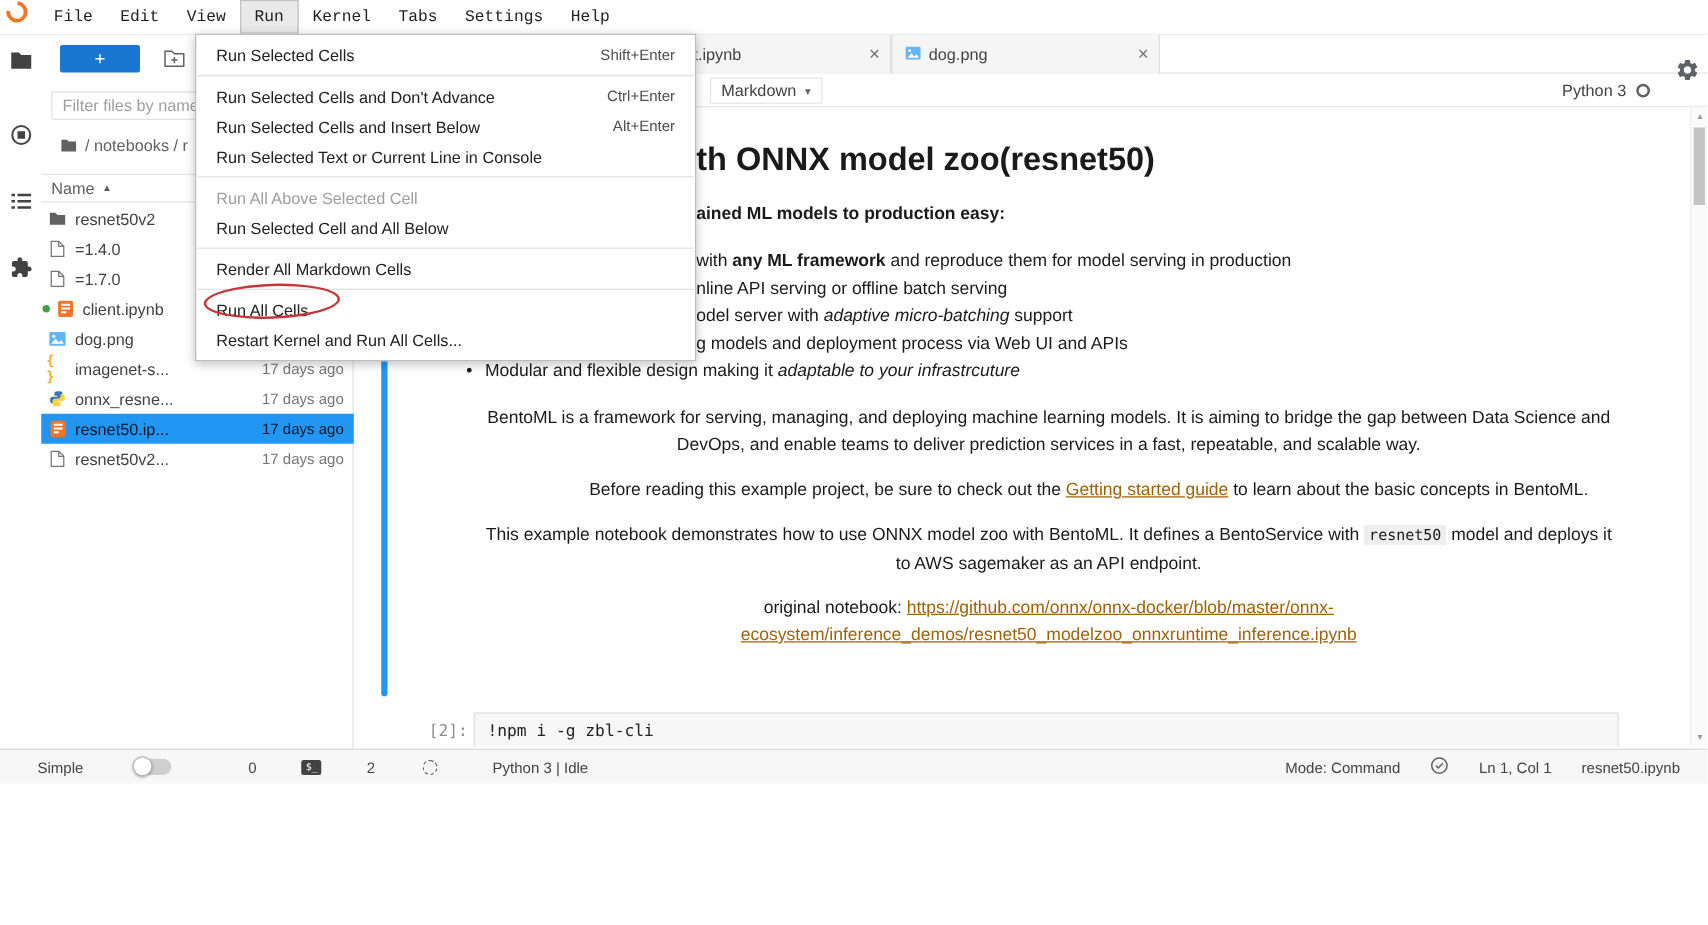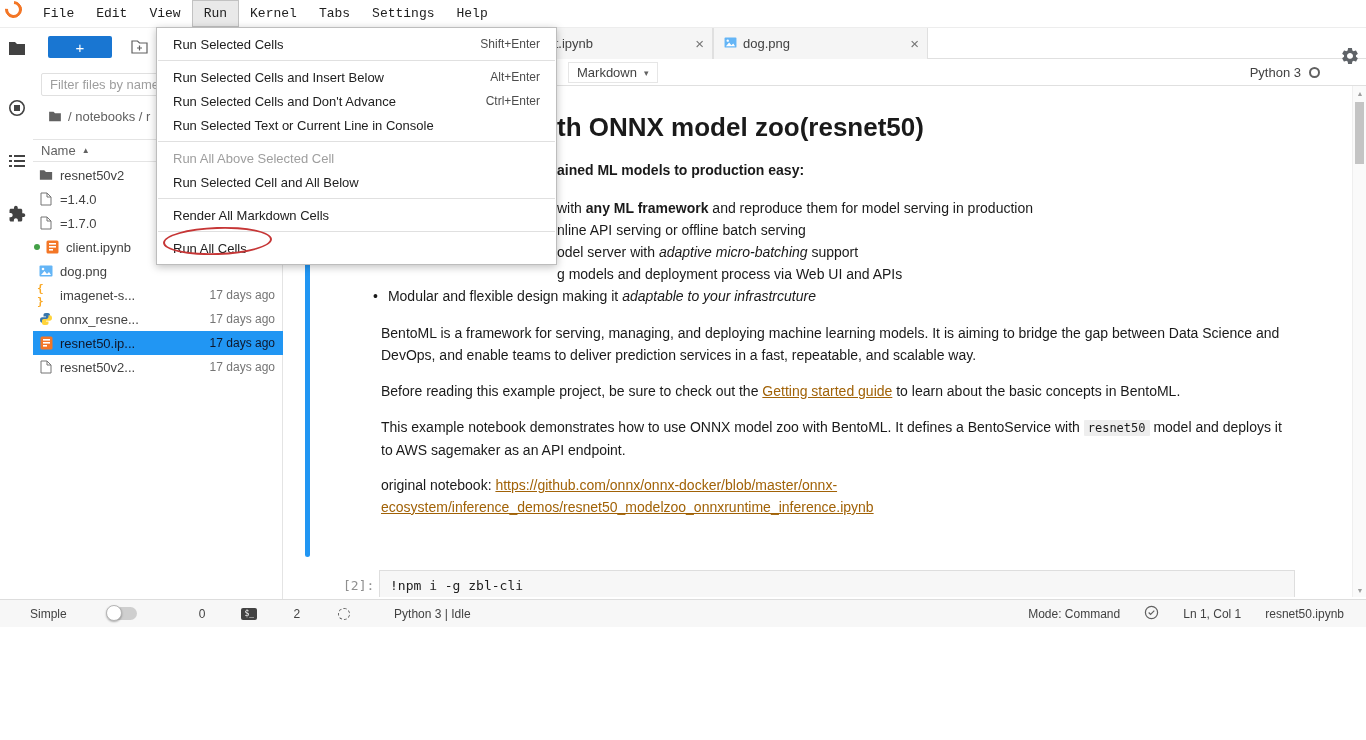--- a/index.html
+++ b/index.html
@@ -78,21 +78,21 @@
   .kernel-ind { position:absolute; right:46px; top:0; height:27px; display:flex; align-items:center; gap:8px;
                 font-size:13px; color:#424242; }
   .kcircle { width:11px; height:11px; border:2px solid #616161; border-radius:50%; display:inline-block; }
   .topgear { position:absolute; left:1340px; top:46px; z-index:50; }
 
   
   .content { position:absolute; left:285px; top:86px; width:1081px; height:511px; background:#fff; overflow:hidden; }
   .collapser { position:absolute; left:20px; top:14px; width:5px; height:457px; background:#2196f3; border-radius:3px; }
   .md-title { position:absolute; left:272px; top:26px; font-size:26px; font-weight:600; color:#1a1a1a; white-space:nowrap; }
   .md-line { position:absolute; font-size:14px; color:#1a1a1a; white-space:nowrap; }
-  .md-par { position:absolute; font-size:14px; color:#1a1a1a; line-height:22px; }
+  .md-par { position:absolute; font-size:14px; color:#1a1a1a; line-height:22px;text-align:center; }
   .mdlink { color:#a16207; text-decoration:underline; cursor:pointer; }
   .codespan { font-family:"DejaVu Sans Mono",monospace; font-size:12px; background:#eee; padding:1px 4px; border-radius:1px; }
   .bullet-dot { color:#1a1a1a; margin-right:10px; }
   .cell-prompt { position:absolute; left:58px; top:492px; font-family:"DejaVu Sans Mono",monospace; font-size:13px; color:#8f8f8f; }
   .cell-input { position:absolute; left:94px; top:484px; width:916px; height:44px; background:#f7f7f7;
                 border:1px solid #dedede; padding:7px 10px; font-family:"DejaVu Sans Mono",monospace; font-size:13px; color:#212121; }
   .nb-scrollbar { position:absolute; right:0; top:0; width:14px; height:511px; background:#fafafa; border-left:1px solid #efefef; }
   .sb-arrow { width:14px; height:14px; display:flex; align-items:center; justify-content:center; font-size:7px; color:#9e9e9e; }
   .sb-up { position:absolute; top:0; }
   .sb-down { position:absolute; bottom:0; }
@@ -364,26 +364,26 @@
   </div>
 </div>
 
 <div class="dropdown">
   <div class="dd-item">
     <span>Run Selected Cells</span>
     <span class="dd-shortcut">Shift+Enter</span>
   </div>
   <div class="dd-sep"></div>
   <div class="dd-item">
+    <span>Run Selected Cells and Don't Advance</span>
+    <span class="dd-shortcut">Ctrl+Enter</span>
+  </div>
+  <div class="dd-item">
     <span>Run Selected Cells and Insert Below</span>
     <span class="dd-shortcut">Alt+Enter</span>
-  </div>
-  <div class="dd-item">
-    <span>Run Selected Cells and Don't Advance</span>
-    <span class="dd-shortcut">Ctrl+Enter</span>
   </div>
   <div class="dd-item">
     <span>Run Selected Text or Current Line in Console</span>
     <span class="dd-shortcut"></span>
   </div>
   <div class="dd-sep"></div>
   <div class="dd-item disabled">
     <span>Run All Above Selected Cell</span>
     <span class="dd-shortcut"></span>
   </div>
@@ -392,20 +392,24 @@
     <span class="dd-shortcut"></span>
   </div>
   <div class="dd-sep"></div>
   <div class="dd-item">
     <span>Render All Markdown Cells</span>
     <span class="dd-shortcut"></span>
   </div>
   <div class="dd-sep"></div>
   <div class="dd-item">
     <span>Run All Cells</span>
+    <span class="dd-shortcut"></span>
+  </div>
+  <div class="dd-item">
+    <span>Restart Kernel and Run All Cells...</span>
     <span class="dd-shortcut"></span>
   </div>
 </div>
 <div class="ellipse"></div>
 
 <div class="statusbar">
   <div class="sb-left-group">
     <span>Simple</span>
     <span class="toggle">
         <span class="knob"></span>

